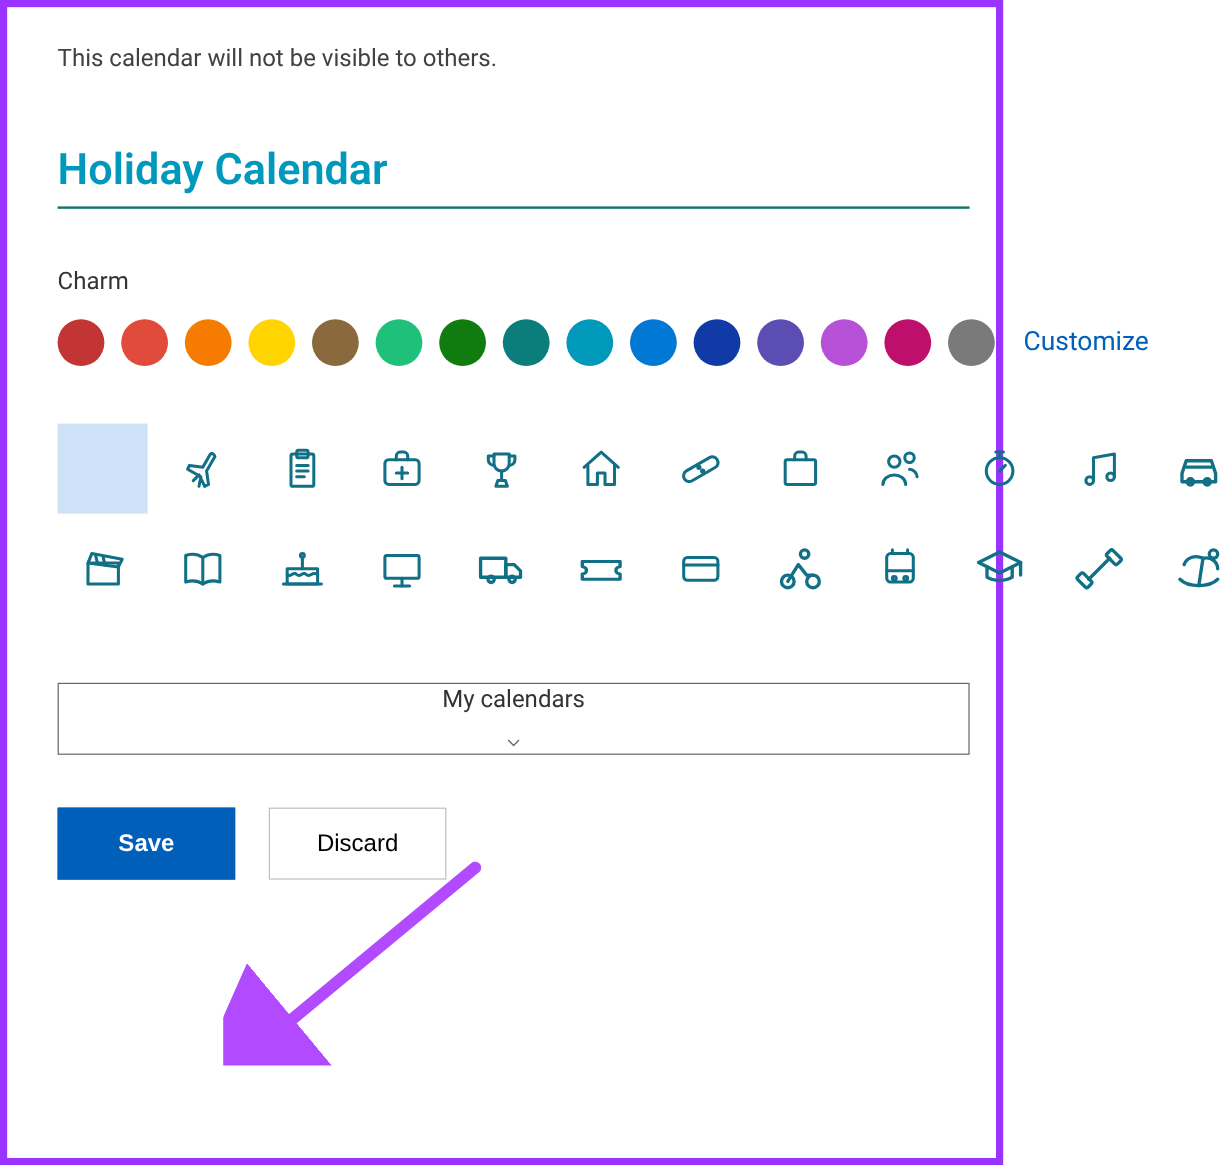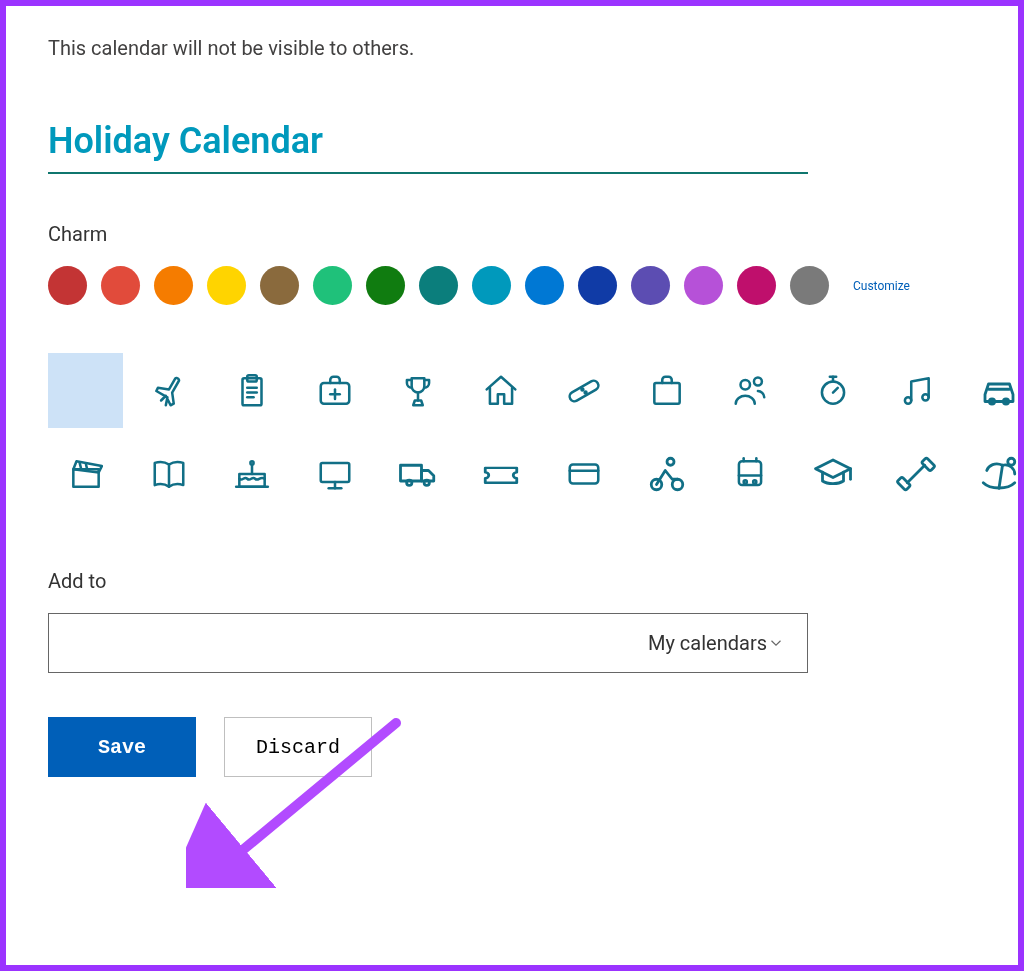--- a/index.html
+++ b/index.html
@@ -6,21 +6,21 @@
   html, body { margin: 0; padding: 0; }
   body {
     font-family: "Segoe UI", -apple-system, BlinkMacSystemFont, Roboto, "Helvetica Neue", Arial, sans-serif;
     background: #fff;
     width: 1024px;
     height: 971px;
     overflow: hidden;
   }
   .frame {
     border: 6px solid #9b33ff;
-    width: 1024px;
+    width: 836px;
     height: 971px;
     padding: 30px 42px 28px 42px;
     position: relative;
   }
   .note {
     font-size: 20px;
     color: #424141;
     margin: 0 0 58px 0;
   }
   .title-wrap {
@@ -54,21 +54,21 @@
   }
   .swatch {
     width: 39px;
     height: 39px;
     border-radius: 50%;
     cursor: pointer;
     flex: 0 0 auto;
   }
   .customize-link {
     color: #005fb8;
-    font-size: 12px;
+    font-size: 22px;
     margin-left: 10px;
     cursor: pointer;
     user-select: none;
   }
   .charm-grid {
     display: grid;
     grid-template-columns: repeat(12, 75px);
     grid-template-rows: 75px 75px;
     gap: 8px 8px;
     margin-bottom: 58px;
@@ -86,40 +86,41 @@
     background: #cde2f7;
   }
   .charm-cell svg { display:block; }
   .addto-select {
     width: 760px;
     height: 60px;
     border: 1px solid #666;
     background: #fff;
     display: flex;
     align-items: center;
-    justify-content: flex-end;
+    justify-content: space-between;
     padding: 0 22px;
     font-size: 20px;
     color: #333;
     cursor: pointer;
     margin-bottom: 44px;
+    flex-direction: column;
   }
   .chevron {
     width: 18px; height: 18px;
     color: #666;
   }
   .button-row {
     display: flex;
     gap: 28px;
   }
   .btn {
     min-width: 148px;
     height: 60px;
     font-size: 20px;
-    font-family: Liberation Mono, monospace;
+    font-family: Liberation Sans, sans-serif;
     border: 1px solid #bfbfbf;
     background: #fff;
     cursor: pointer;
     display: inline-flex;
     align-items: center;
     justify-content: center;
   }
   .btn.primary {
     background: #005fb8;
     border-color: #005fb8;
@@ -337,21 +338,20 @@
           <path d="M12 20c-4 0-7-1-9-3"></path>
           <path d="M12 20c4 0 7-1 9-3"></path>
           <line x1="12" y1="20" x2="14" y2="7"></line>
           <path d="M14 7c-4-2-8 0-9 3"></path>
           <path d="M14 7c4-1 7 2 7 5"></path>
           <circle cx="19" cy="5" r="2"></circle>
         </svg>
       </div>
     </div>
 
-  <p class="section-label">Add to</p>
   <div class="addto-select">
     <span>My calendars</span>
     <svg class="chevron" viewBox="0 0 24 24" fill="none" stroke="currentColor" stroke-width="1.5">
       <polyline points="6 9 12 15 18 9"></polyline>
     </svg>
   </div>
 
   <div class="button-row">
     <button class="btn primary">Save</button>
     <button class="btn">Discard</button>

